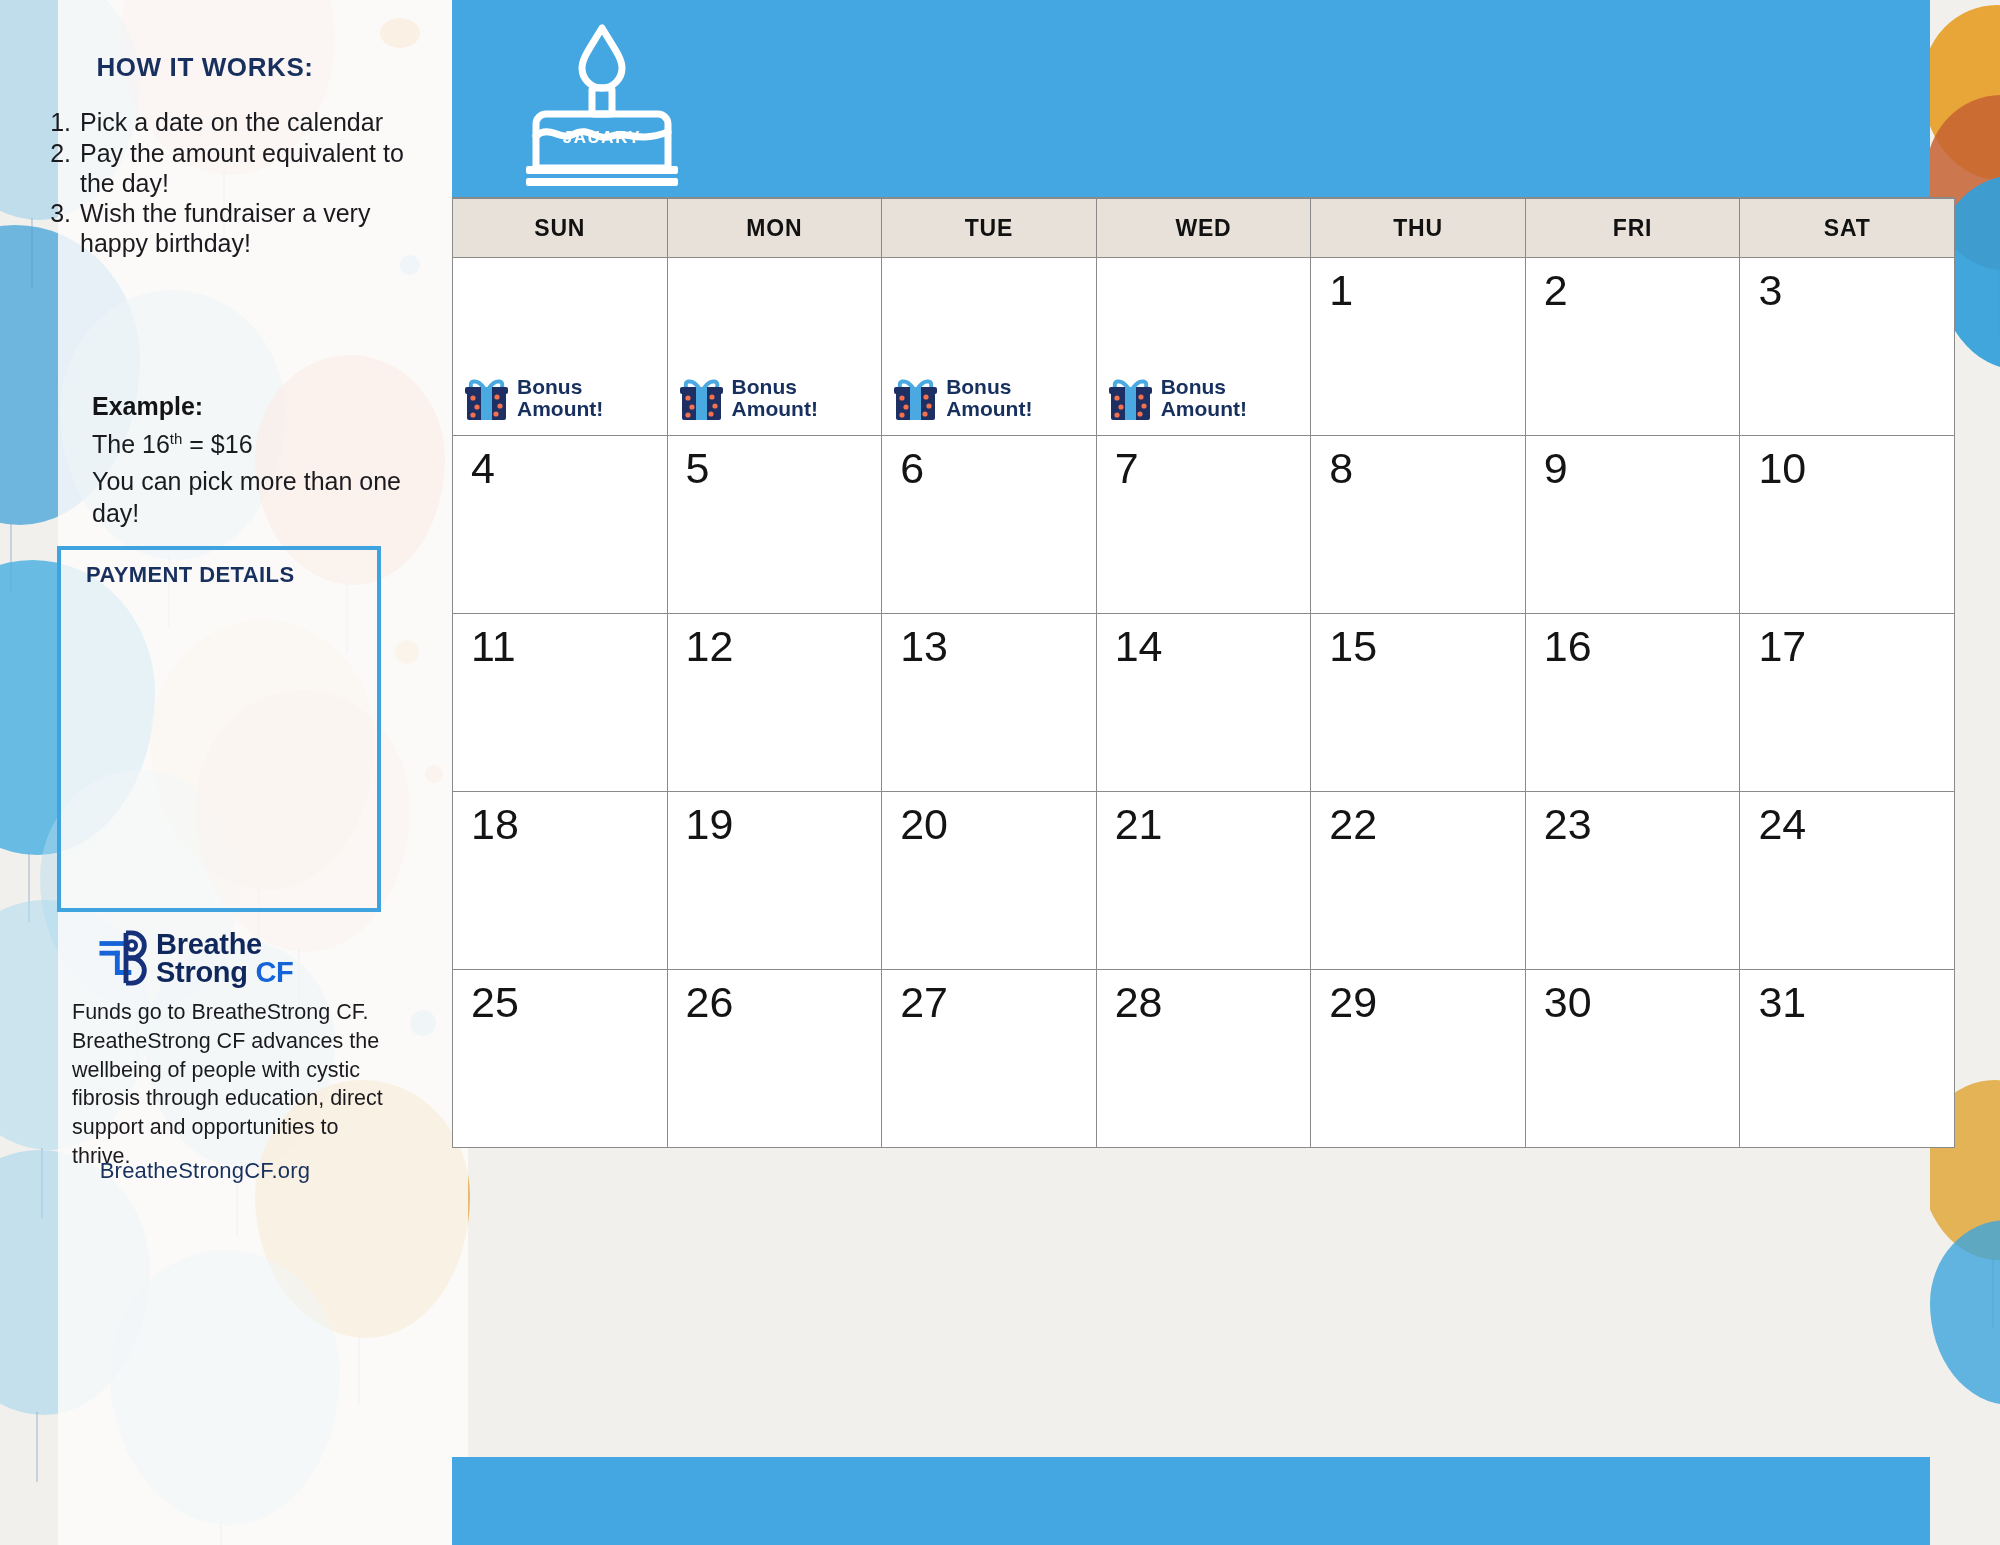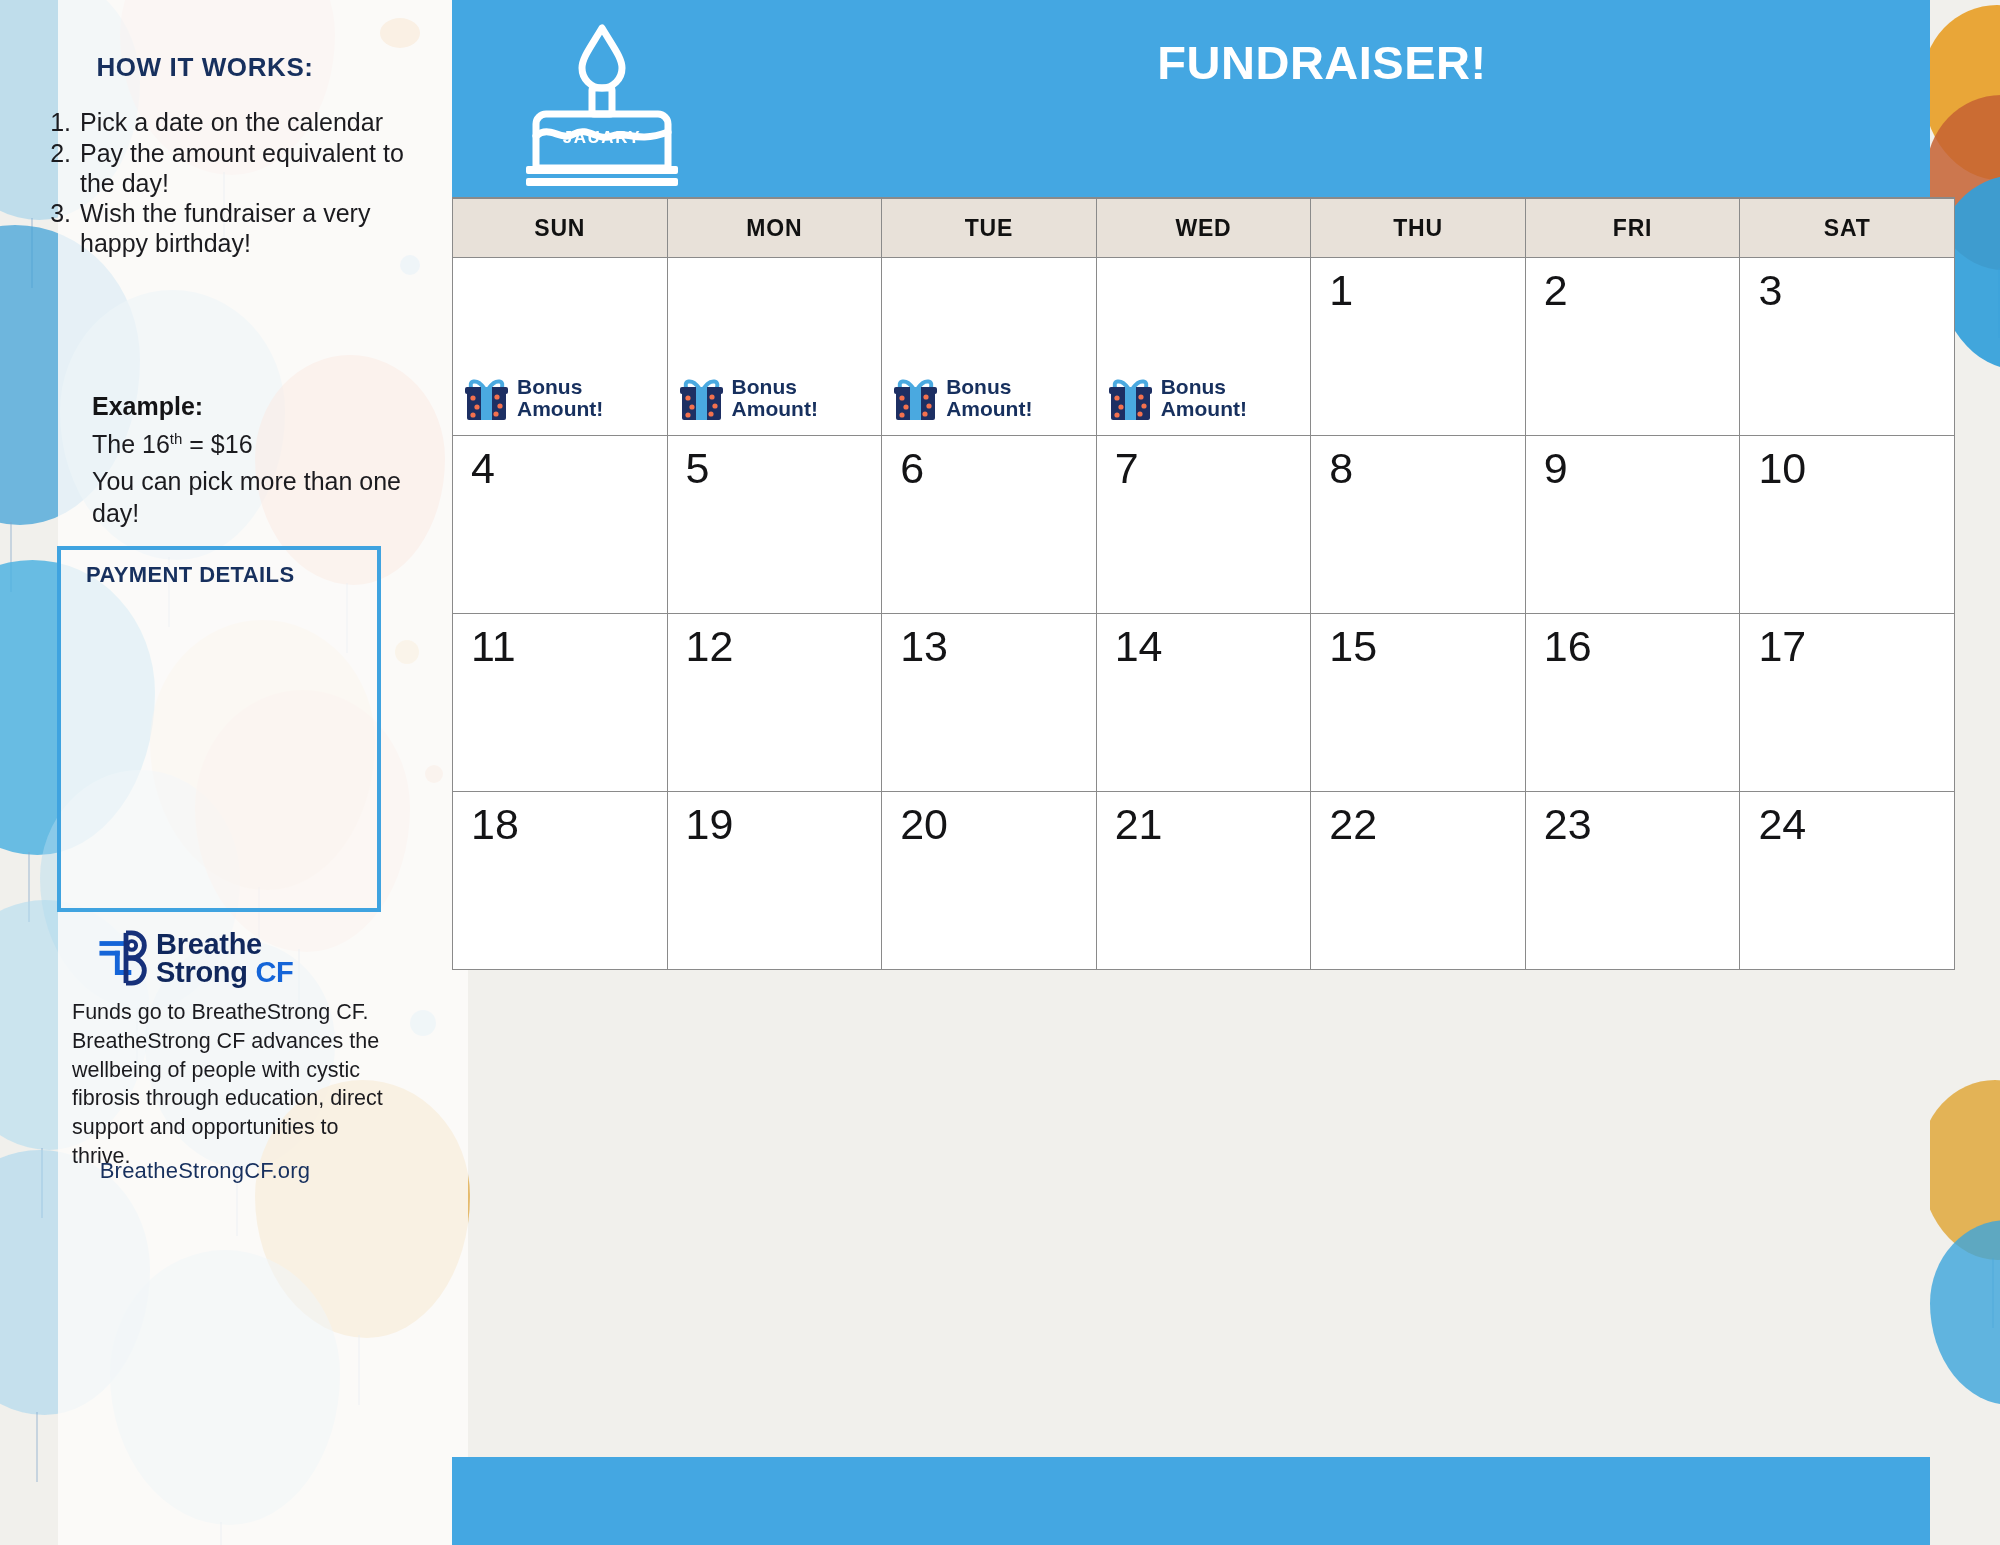--- a/index.html
+++ b/index.html
@@ -194,21 +194,20 @@
         <rect x="80" y="70" width="20" height="26" rx="2"></rect>
         <path d="M34 96 h112 a10 10 0 0 1 10 10 v44 H24 v-44 a10 10 0 0 1 10 -10 Z"></path>
         <path d="M24 118 c 14 -12, 24 6, 38 -2 c 14 -8, 24 8, 38 2 c 14 -6, 24 8, 56 -4"></path>
       </g>
       <rect x="14" y="148" width="152" height="8" fill="#fff" rx="2"></rect>
       <rect x="14" y="160" width="152" height="8" fill="#fff" rx="2"></rect>
     </svg>
   </span>
   <div class="cake-label">JAUARY</div>
   <div class="hdr-title">
-    <div>FUNDRAISER!</div>
   </div>
 </div>
 
 <div class="cal">
   <table>
     <thead>
       <tr>
         <th>SUN</th>
         <th>MON</th>
         <th>TUE</th>
@@ -376,17 +375,40 @@
           <td>
             <span class="daynum">22</span>
           </td>
           <td>
             <span class="daynum">23</span>
           </td>
           <td>
             <span class="daynum">24</span>
           </td>
         </tr>
+        <tr>
+          <td>
+            <span class="daynum">25</span>
+          </td>
+          <td>
+            <span class="daynum">26</span>
+          </td>
+          <td>
+            <span class="daynum">27</span>
+          </td>
+          <td>
+            <span class="daynum">28</span>
+          </td>
+          <td>
+            <span class="daynum">29</span>
+          </td>
+          <td>
+            <span class="daynum">30</span>
+          </td>
+          <td>
+            <span class="daynum">31</span>
+          </td>
+        </tr>
       </tbody>
   </table>
 </div>
 
 <div class="botbar"></div>
 
 </body></html>

